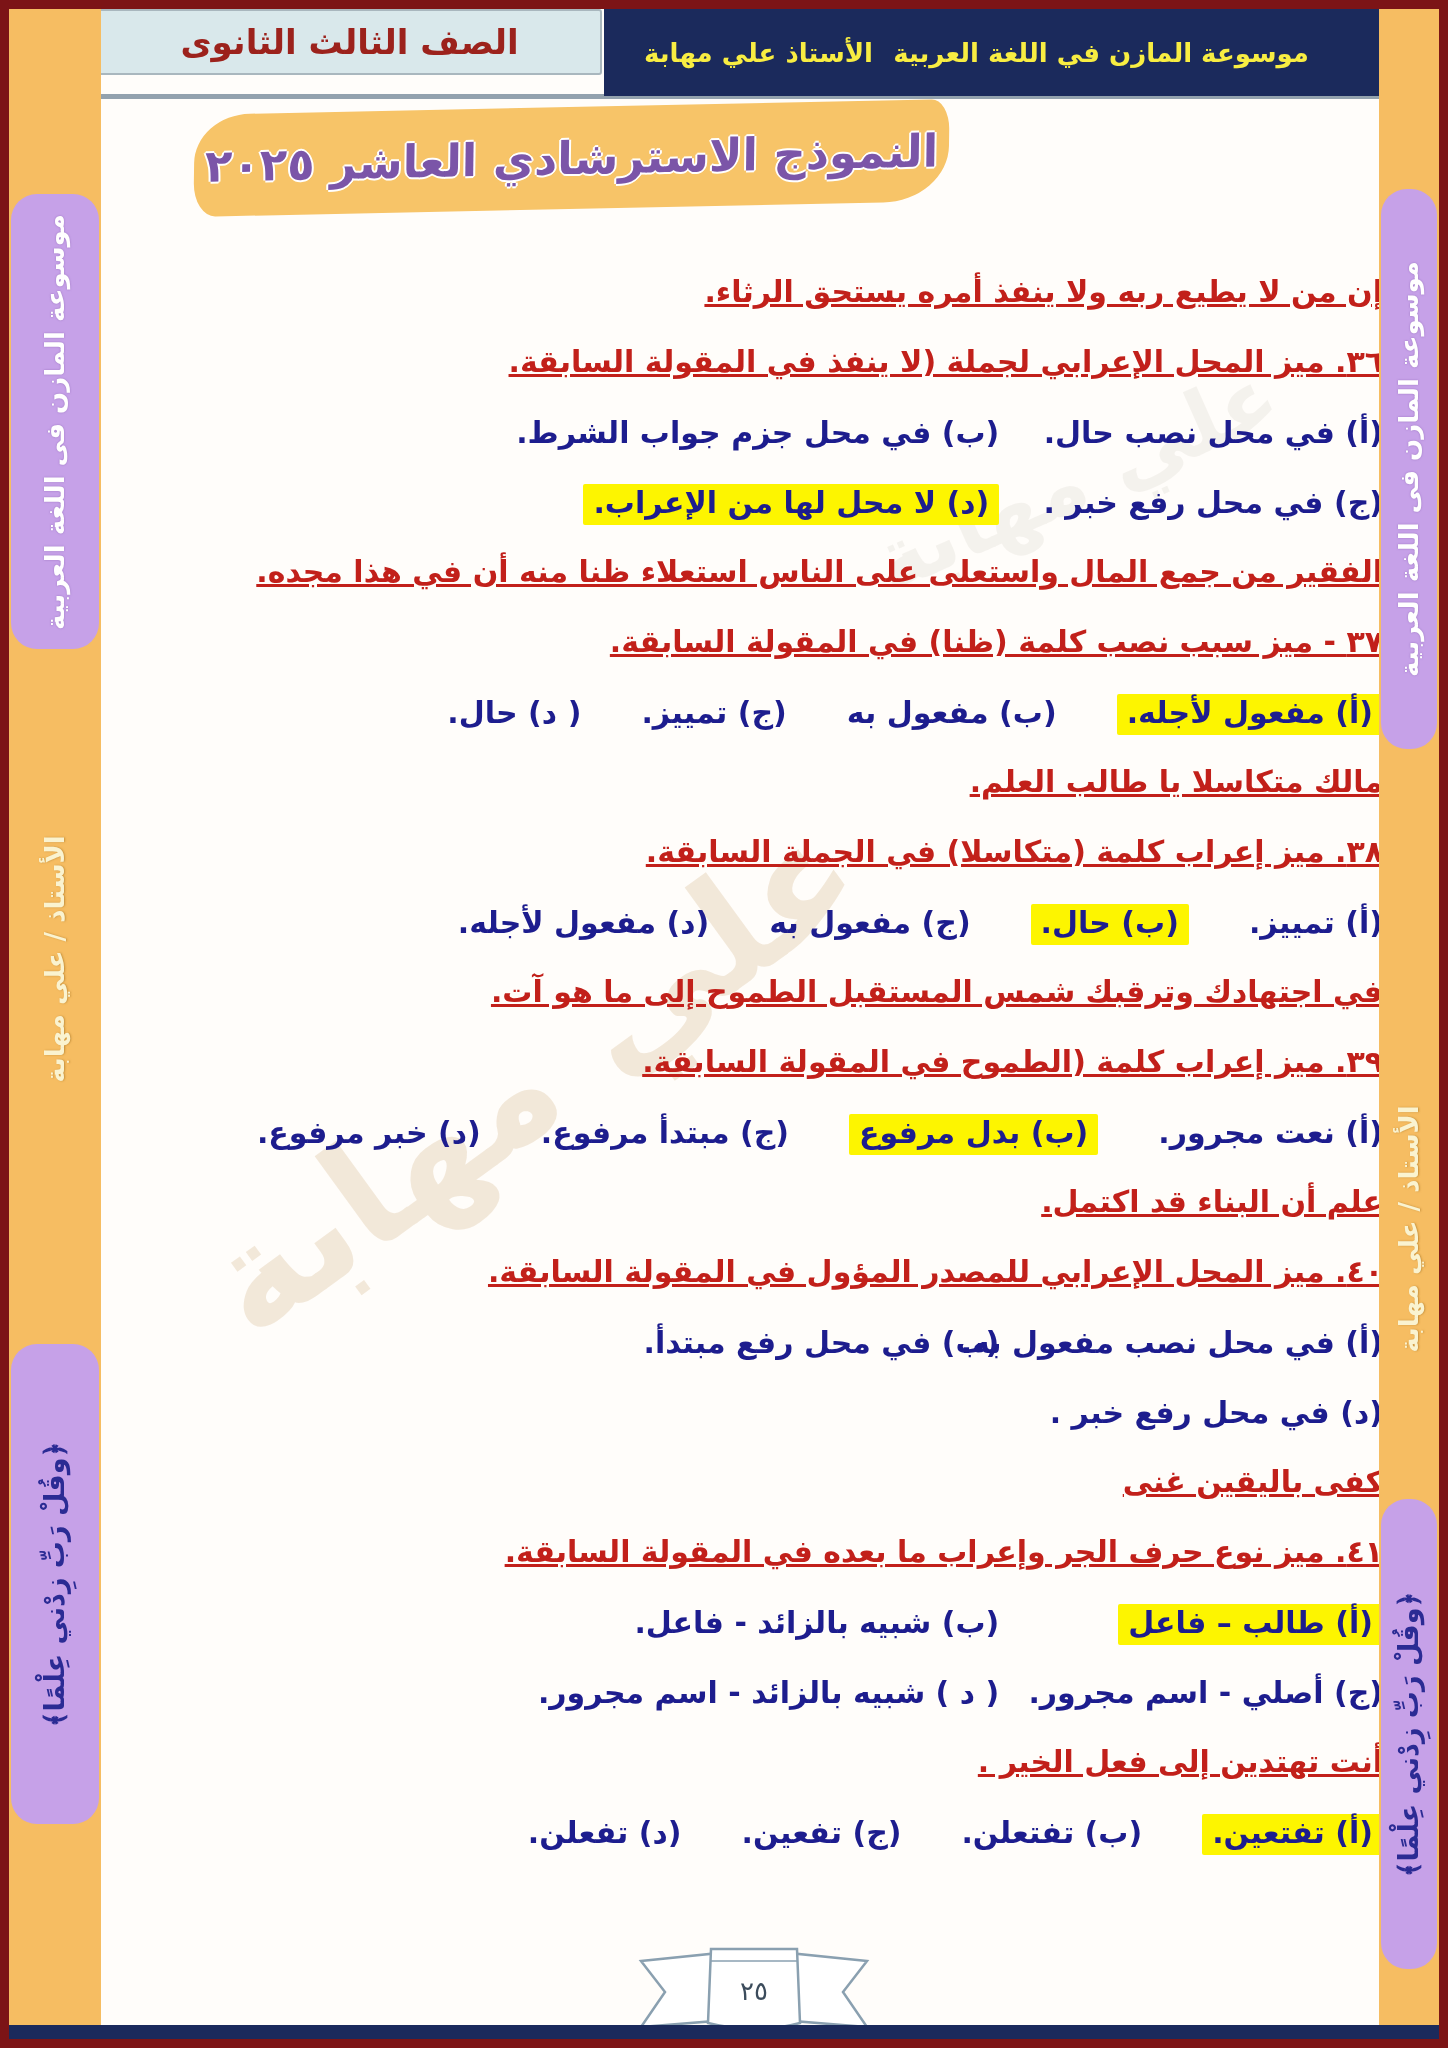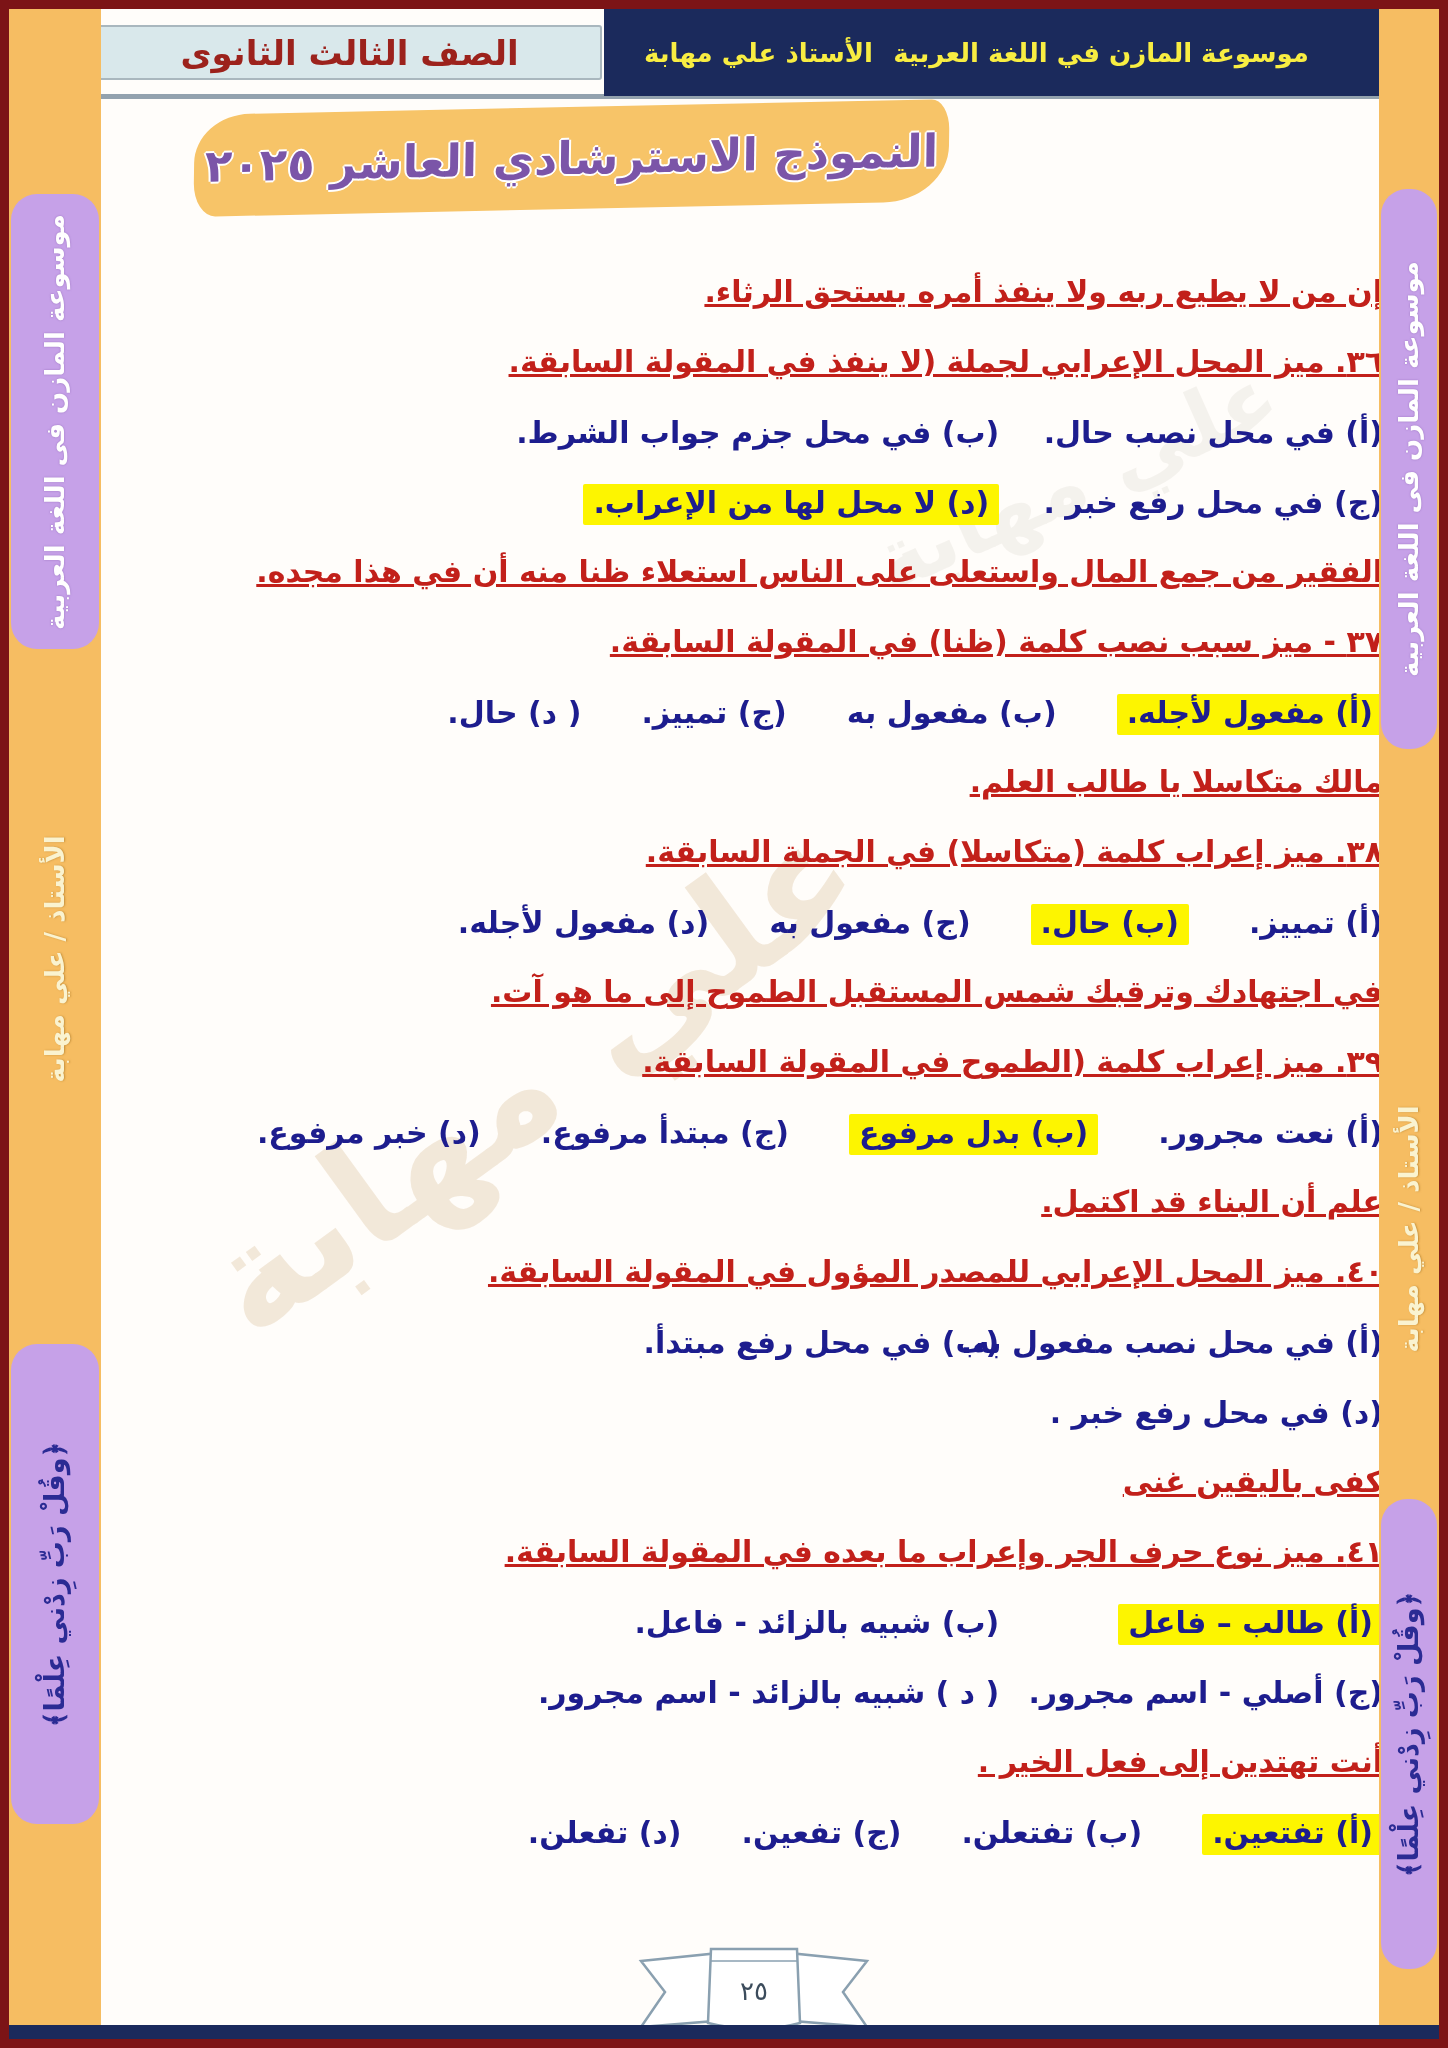--- a/index.html
+++ b/index.html
@@ -20,21 +20,21 @@
   .sb-teach .vtext{color:#faf3d0;font-size:26px;text-shadow:0 1px 2px rgba(160,110,30,.55);}
   .sb-verse .vtext{color:#2b2b94;font-size:27px;}
   .left .sb-ency{top:185px;height:455px;}
   .left .sb-teach{top:650px;height:600px;}
   .left .sb-verse{top:1335px;height:480px;}
   .right .sb-ency{top:180px;height:560px;}
   .right .sb-teach{top:985px;height:470px;}
   .right .sb-verse{top:1490px;height:470px;}
   
   .class-box{
-    position:absolute;left:88px;top:16px;width:505px;height:55px;z-index:2;
+    position:absolute;left:88px;top:0;width:505px;height:66px;z-index:2;
     background:#d9e8eb;border:2px solid #a9b7be;border-radius:3px;
     display:flex;align-items:center;justify-content:center;
     color:#9c221c;font-weight:bold;font-size:34px;
   }
   .navy-box{
     position:absolute;left:595px;top:0;width:775px;height:87px;z-index:2;
     background:var(--header-navy,#1b2a5c);
     display:flex;direction:rtl;align-items:center;justify-content:space-around;
     padding:0 60px 0 30px;
   }

